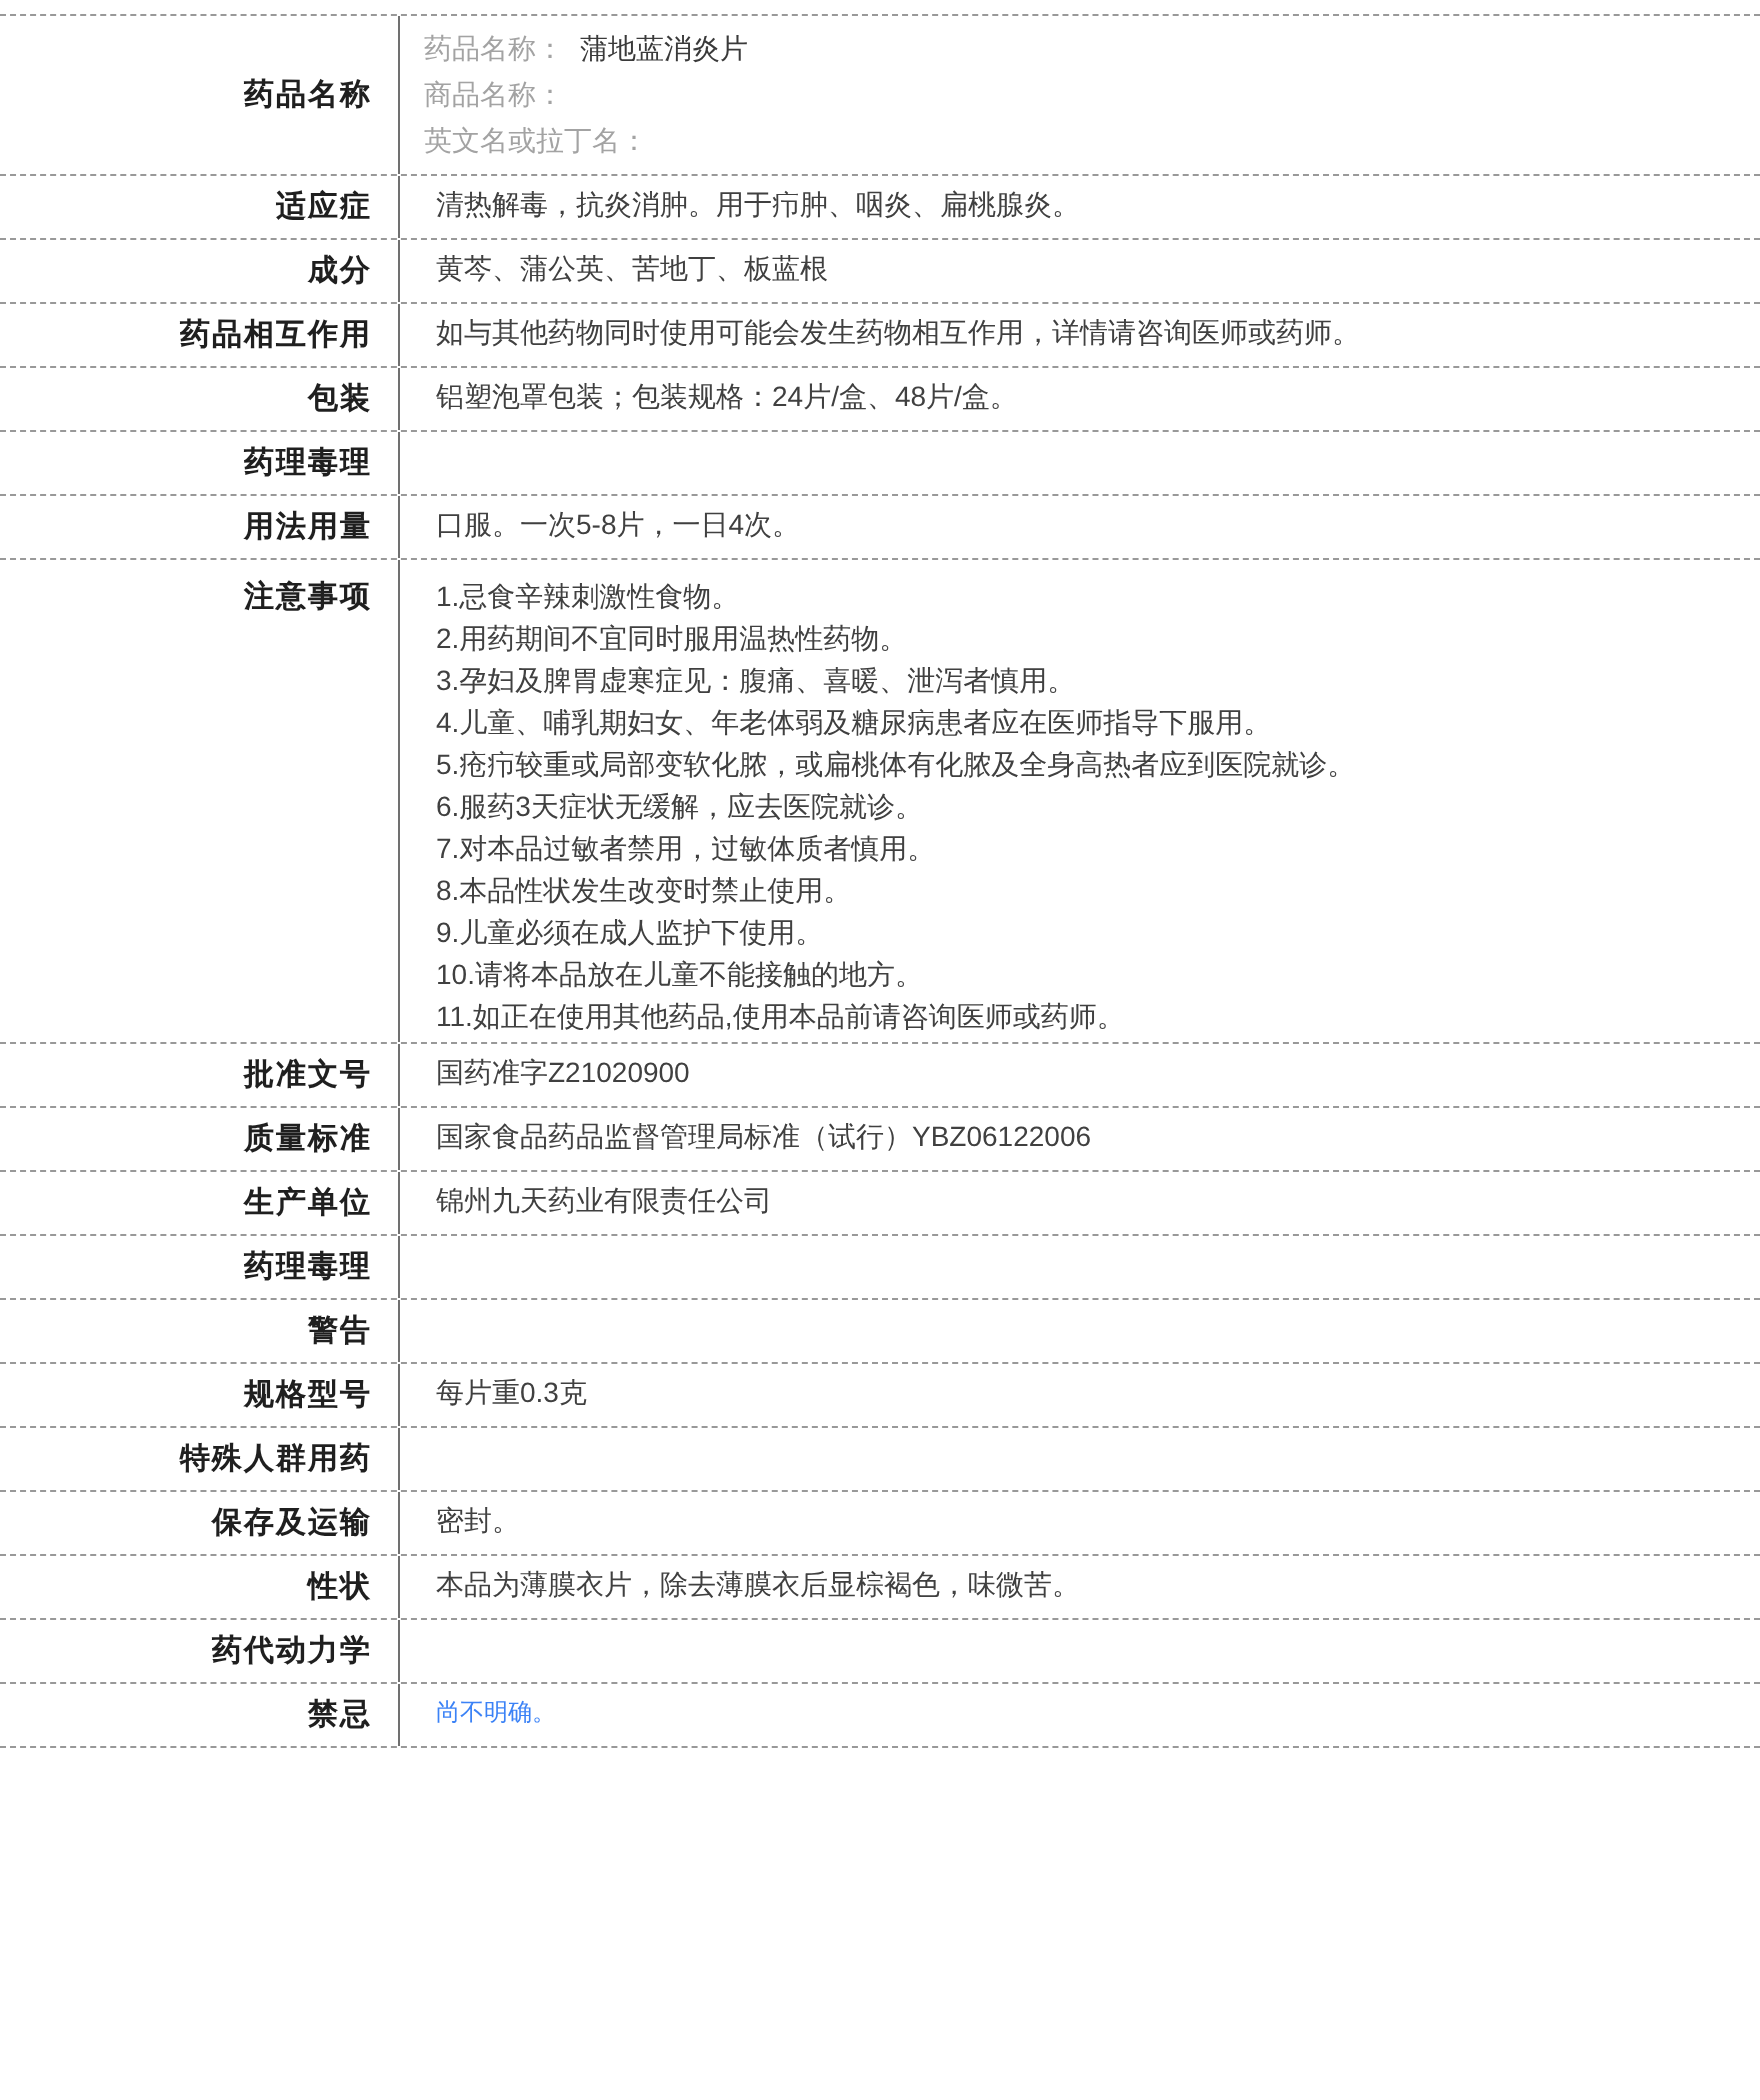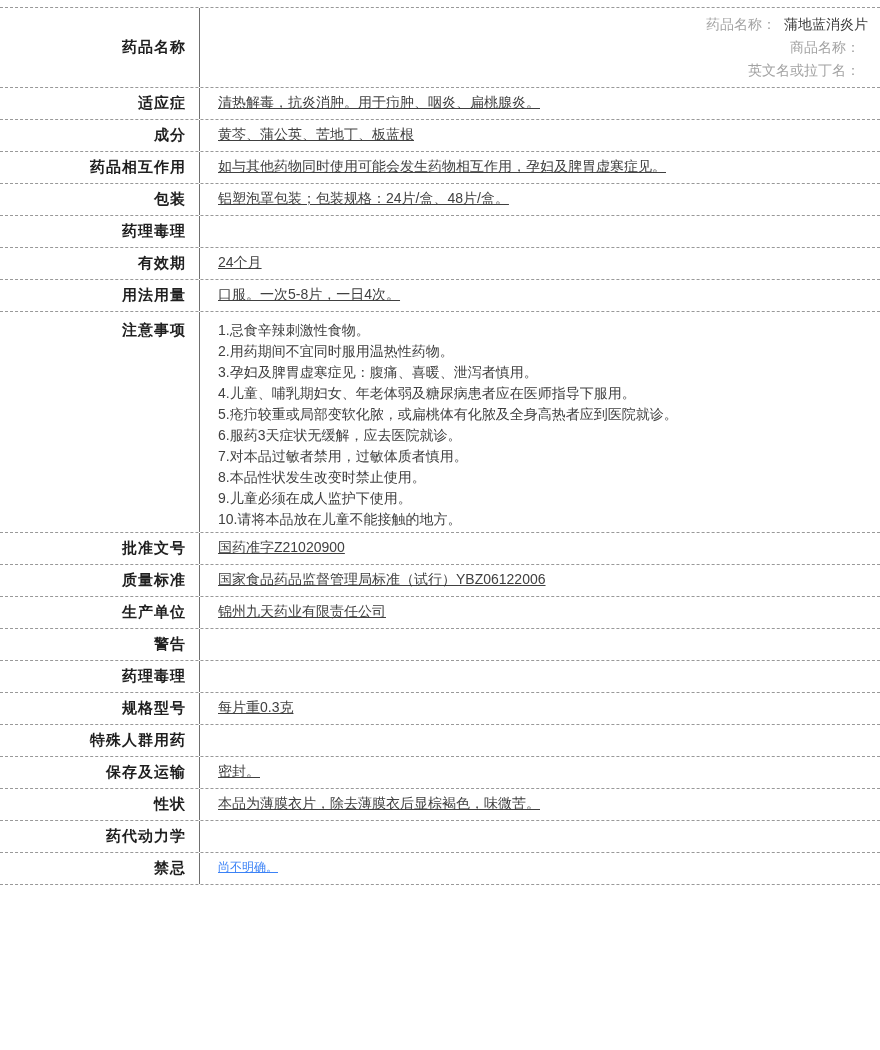--- a/index.html
+++ b/index.html
@@ -39,23 +39,23 @@
     letter-spacing:1px;
   }
   .row.top .label-cell{align-items:flex-start;padding-top:9px;}
   .row.name-row .label-cell{align-items:center;padding-top:0;}
   .value-cell{
     flex:1 1 auto;
     padding:0 12px 0 18px;
     font-size:14px;
     color:var(--value-color);
   }
-  .value-text{display:block;line-height:20px;padding:4px 0;text-decoration:underline;}
+  .value-text{display:block;line-height:20px;padding:4px 0;}
   .value-text.small{font-size:12px;color:#3b82f6;}
-  .name-row .value-cell{padding-top:5px;padding-bottom:5px;padding-left:12px;text-align:right;}
+  .name-row .value-cell{padding-top:5px;padding-bottom:5px;padding-left:12px;}
   .field-line{line-height:23px;font-size:14px;}
   .field-key{color:var(--muted-color);}
   .field-value{color:#3a3a3a;margin-left:8px;}
   .notes-row .value-cell{padding-top:8px;padding-bottom:2px;}
   .note-line{line-height:21px;font-size:14px;color:var(--value-color);}
 </style>
 </head>
 <body>
 
 <div class="drug-table">
@@ -75,39 +75,33 @@
     </div>
     <div class="row">
       <div class="label-cell">成分</div>
       <div class="value-cell">
         <span class="value-text">黄芩、蒲公英、苦地丁、板蓝根</span>
       </div>
     </div>
     <div class="row">
       <div class="label-cell">药品相互作用</div>
       <div class="value-cell">
-        <span class="value-text">如与其他药物同时使用可能会发生药物相互作用，孕妇及脾胃虚寒症见。</span>
+        <span class="value-text">如与其他药物同时使用可能会发生药物相互作用，详情请咨询医师或药师。</span>
       </div>
     </div>
     <div class="row">
       <div class="label-cell">包装</div>
       <div class="value-cell">
         <span class="value-text">铝塑泡罩包装；包装规格：24片/盒、48片/盒。</span>
       </div>
     </div>
     <div class="row">
       <div class="label-cell">药理毒理</div>
       <div class="value-cell">
         <span class="value-text"></span>
-      </div>
-    </div>
-    <div class="row">
-      <div class="label-cell">有效期</div>
-      <div class="value-cell">
-        <span class="value-text">24个月</span>
       </div>
     </div>
     <div class="row">
       <div class="label-cell">用法用量</div>
       <div class="value-cell">
         <span class="value-text">口服。一次5-8片，一日4次。</span>
       </div>
     </div>
     <div class="row top notes-row">
       <div class="label-cell">注意事项</div>
@@ -115,20 +109,21 @@
         <div class="note-line">1.忌食辛辣刺激性食物。</div>
         <div class="note-line">2.用药期间不宜同时服用温热性药物。</div>
         <div class="note-line">3.孕妇及脾胃虚寒症见：腹痛、喜暖、泄泻者慎用。</div>
         <div class="note-line">4.儿童、哺乳期妇女、年老体弱及糖尿病患者应在医师指导下服用。</div>
         <div class="note-line">5.疮疖较重或局部变软化脓，或扁桃体有化脓及全身高热者应到医院就诊。</div>
         <div class="note-line">6.服药3天症状无缓解，应去医院就诊。</div>
         <div class="note-line">7.对本品过敏者禁用，过敏体质者慎用。</div>
         <div class="note-line">8.本品性状发生改变时禁止使用。</div>
         <div class="note-line">9.儿童必须在成人监护下使用。</div>
         <div class="note-line">10.请将本品放在儿童不能接触的地方。</div>
+        <div class="note-line">11.如正在使用其他药品,使用本品前请咨询医师或药师。</div>
       </div>
     </div>
     <div class="row">
       <div class="label-cell">批准文号</div>
       <div class="value-cell">
         <span class="value-text">国药准字Z21020900</span>
       </div>
     </div>
     <div class="row">
       <div class="label-cell">质量标准</div>
@@ -136,27 +131,27 @@
         <span class="value-text">国家食品药品监督管理局标准（试行）YBZ06122006</span>
       </div>
     </div>
     <div class="row">
       <div class="label-cell">生产单位</div>
       <div class="value-cell">
         <span class="value-text">锦州九天药业有限责任公司</span>
       </div>
     </div>
     <div class="row">
-      <div class="label-cell">警告</div>
+      <div class="label-cell">药理毒理</div>
       <div class="value-cell">
         <span class="value-text"></span>
       </div>
     </div>
     <div class="row">
-      <div class="label-cell">药理毒理</div>
+      <div class="label-cell">警告</div>
       <div class="value-cell">
         <span class="value-text"></span>
       </div>
     </div>
     <div class="row">
       <div class="label-cell">规格型号</div>
       <div class="value-cell">
         <span class="value-text">每片重0.3克</span>
       </div>
     </div>

